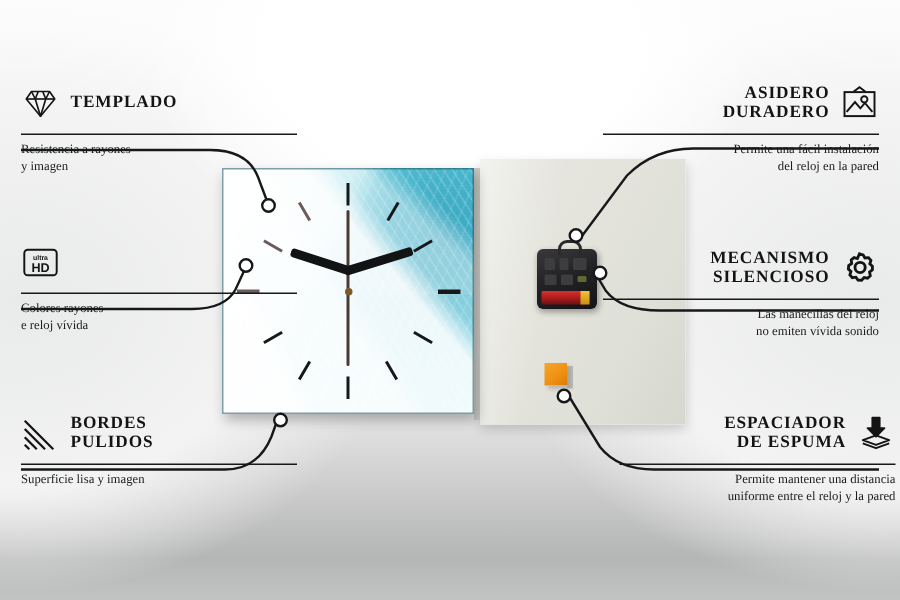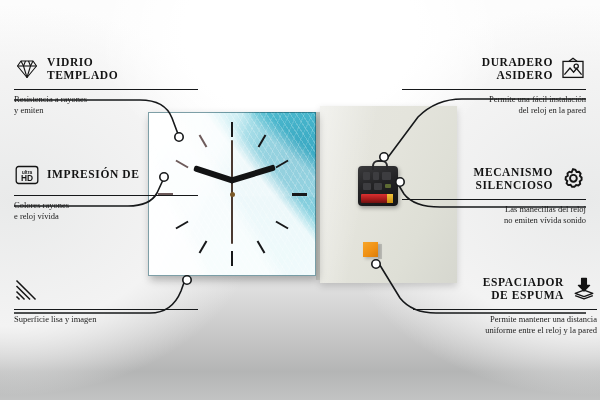--- a/index.html
+++ b/index.html
@@ -324,42 +324,40 @@
         <svg viewBox="0 0 26 26" width="26" height="26">
           <g fill="none" stroke="#141414" stroke-width="1.1" stroke-linejoin="round">
             <path d="M3.5,10 L13,21.5 L22.5,10 L19,5 L7,5 Z"></path>
             <path d="M3.5,10 L22.5,10"></path>
             <path d="M7,5 L9.5,10 L13,21.5 L16.5,10 L19,5"></path>
             <path d="M9.5,10 L11.5,5 M16.5,10 L14.5,5"></path>
           </g>
         </svg>
       </span>
       <div class="titles">
-        <div>VIDRIO</div>
         <div>TEMPLADO</div>
       </div>
     </div>
     <div class="rule"></div>
     <div class="desc">
       <div>Resistencia a rayones</div>
-      <div>y emiten</div>
+      <div>y imagen</div>
     </div>
   </div>
 
   <div class="feature left" id="feat-impresion">
     <div class="head">
       <span class="ficon">
         <svg viewBox="0 0 26 26" width="26" height="26">
           <rect x="2.2" y="4.5" width="21.6" height="17" rx="2.4" fill="none" stroke="#141414" stroke-width="1.3"></rect>
           <text x="13" y="11.6" font-family="Liberation Sans, sans-serif" font-size="4.6" font-weight="bold" text-anchor="middle" fill="#141414">ultra</text>
           <text x="13" y="19.2" font-family="Liberation Sans, sans-serif" font-size="8.4" font-weight="bold" text-anchor="middle" fill="#141414">HD</text>
         </svg>
       </span>
       <div class="titles">
-        <div>IMPRESIÓN DE</div>
       </div>
     </div>
     <div class="rule"></div>
     <div class="desc">
       <div>Colores rayones</div>
       <div>e reloj vívida</div>
     </div>
   </div>
 
   <div class="feature left" id="feat-bordes">
@@ -367,33 +365,37 @@
       <span class="ficon">
         <svg viewBox="0 0 26 26" width="26" height="26">
           <g stroke="#141414" stroke-width="1.5" fill="none" stroke-linecap="square">
             <path d="M3,5 L21,23"></path>
             <path d="M3,10.5 L15.5,23"></path>
             <path d="M3,16 L10,23"></path>
             <path d="M3,21 L5,23"></path>
           </g>
         </svg>
       </span>
+      <div class="titles">
+        <div>BORDES</div>
+        <div>PULIDOS</div>
+      </div>
     </div>
     <div class="rule"></div>
     <div class="desc">
       <div>Superficie lisa y imagen</div>
       <div></div>
     </div>
   </div>
 
   <div class="feature right" id="feat-asidero">
     <div class="head">
       <div class="titles">
+        <div>ASIDERO</div>
         <div>DURADERO</div>
-        <div>ASIDERO</div>
       </div>
       <span class="ficon">
         <svg viewBox="0 0 26 26" width="26" height="26">
           <g fill="none" stroke="#141414" stroke-width="1.3">
             <path d="M9,5.2 L13,2.2 L17,5.2"></path>
             <rect x="3" y="5.4" width="20" height="16"></rect>
             <path d="M4.4,18.6 L10,12 L13.6,16.2 L16.6,12.6 L21.6,18.6"></path>
             <circle cx="16.2" cy="10.2" r="2.1"></circle>
           </g>
         </svg>

